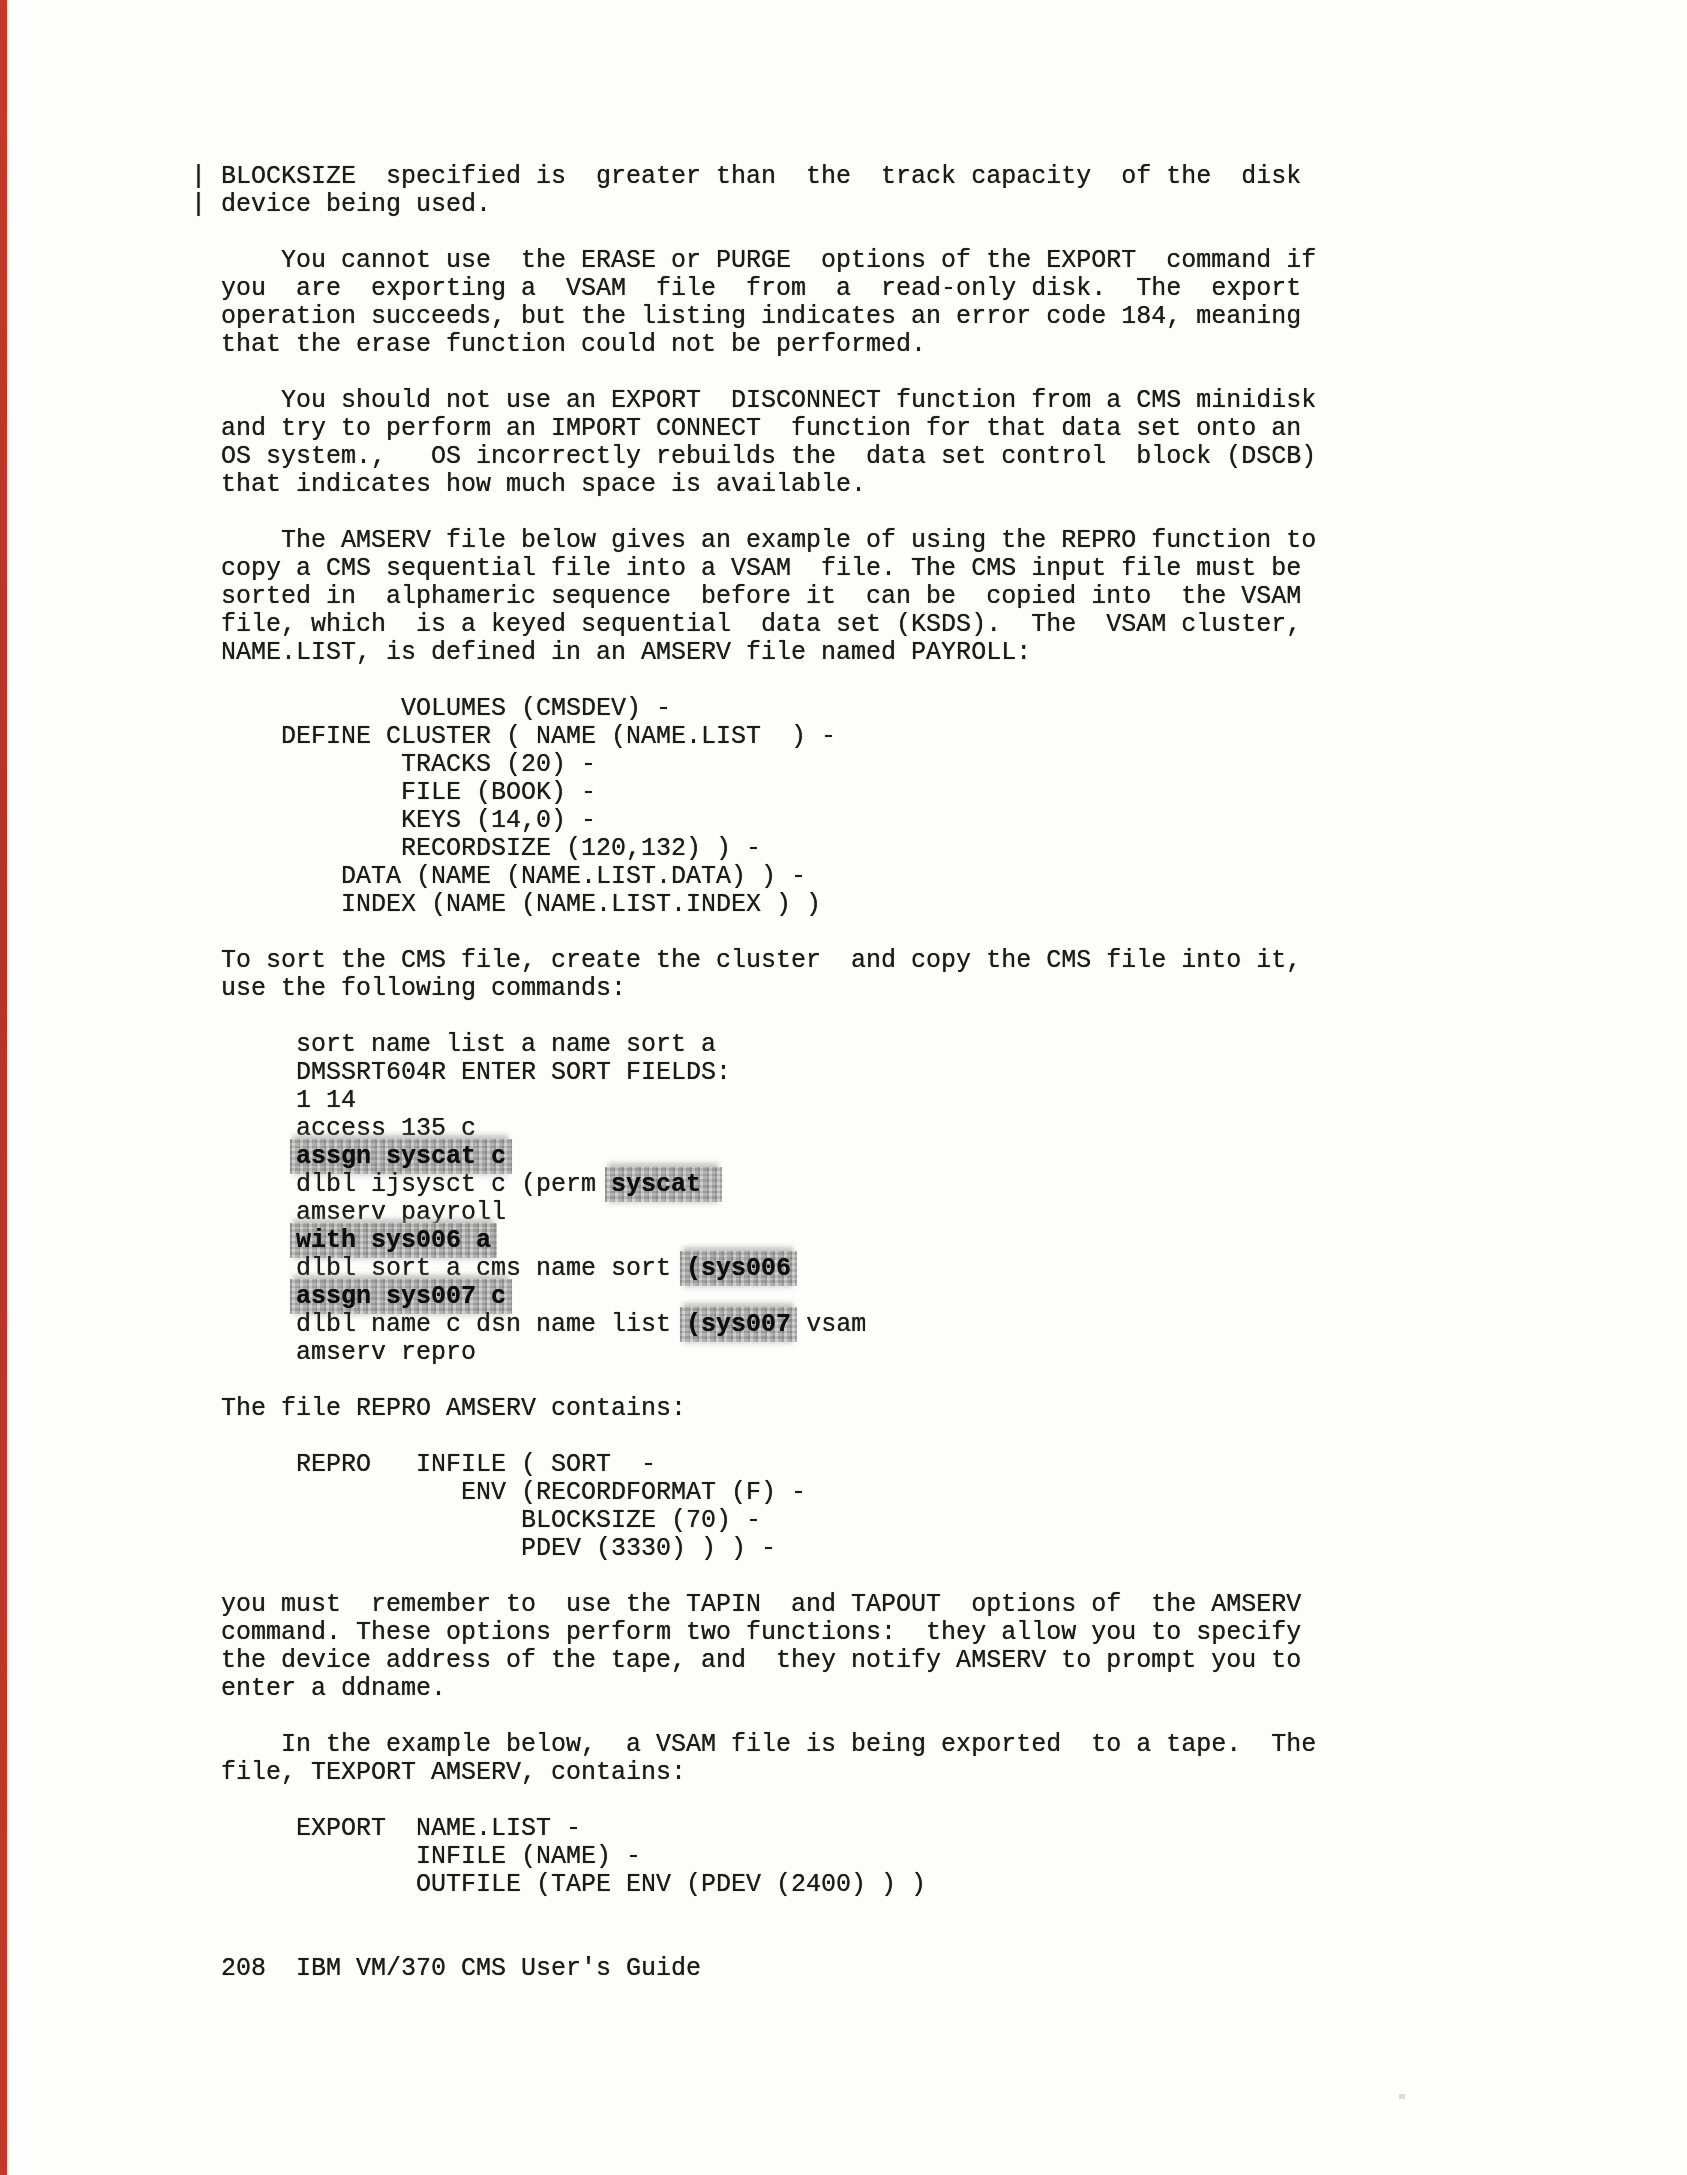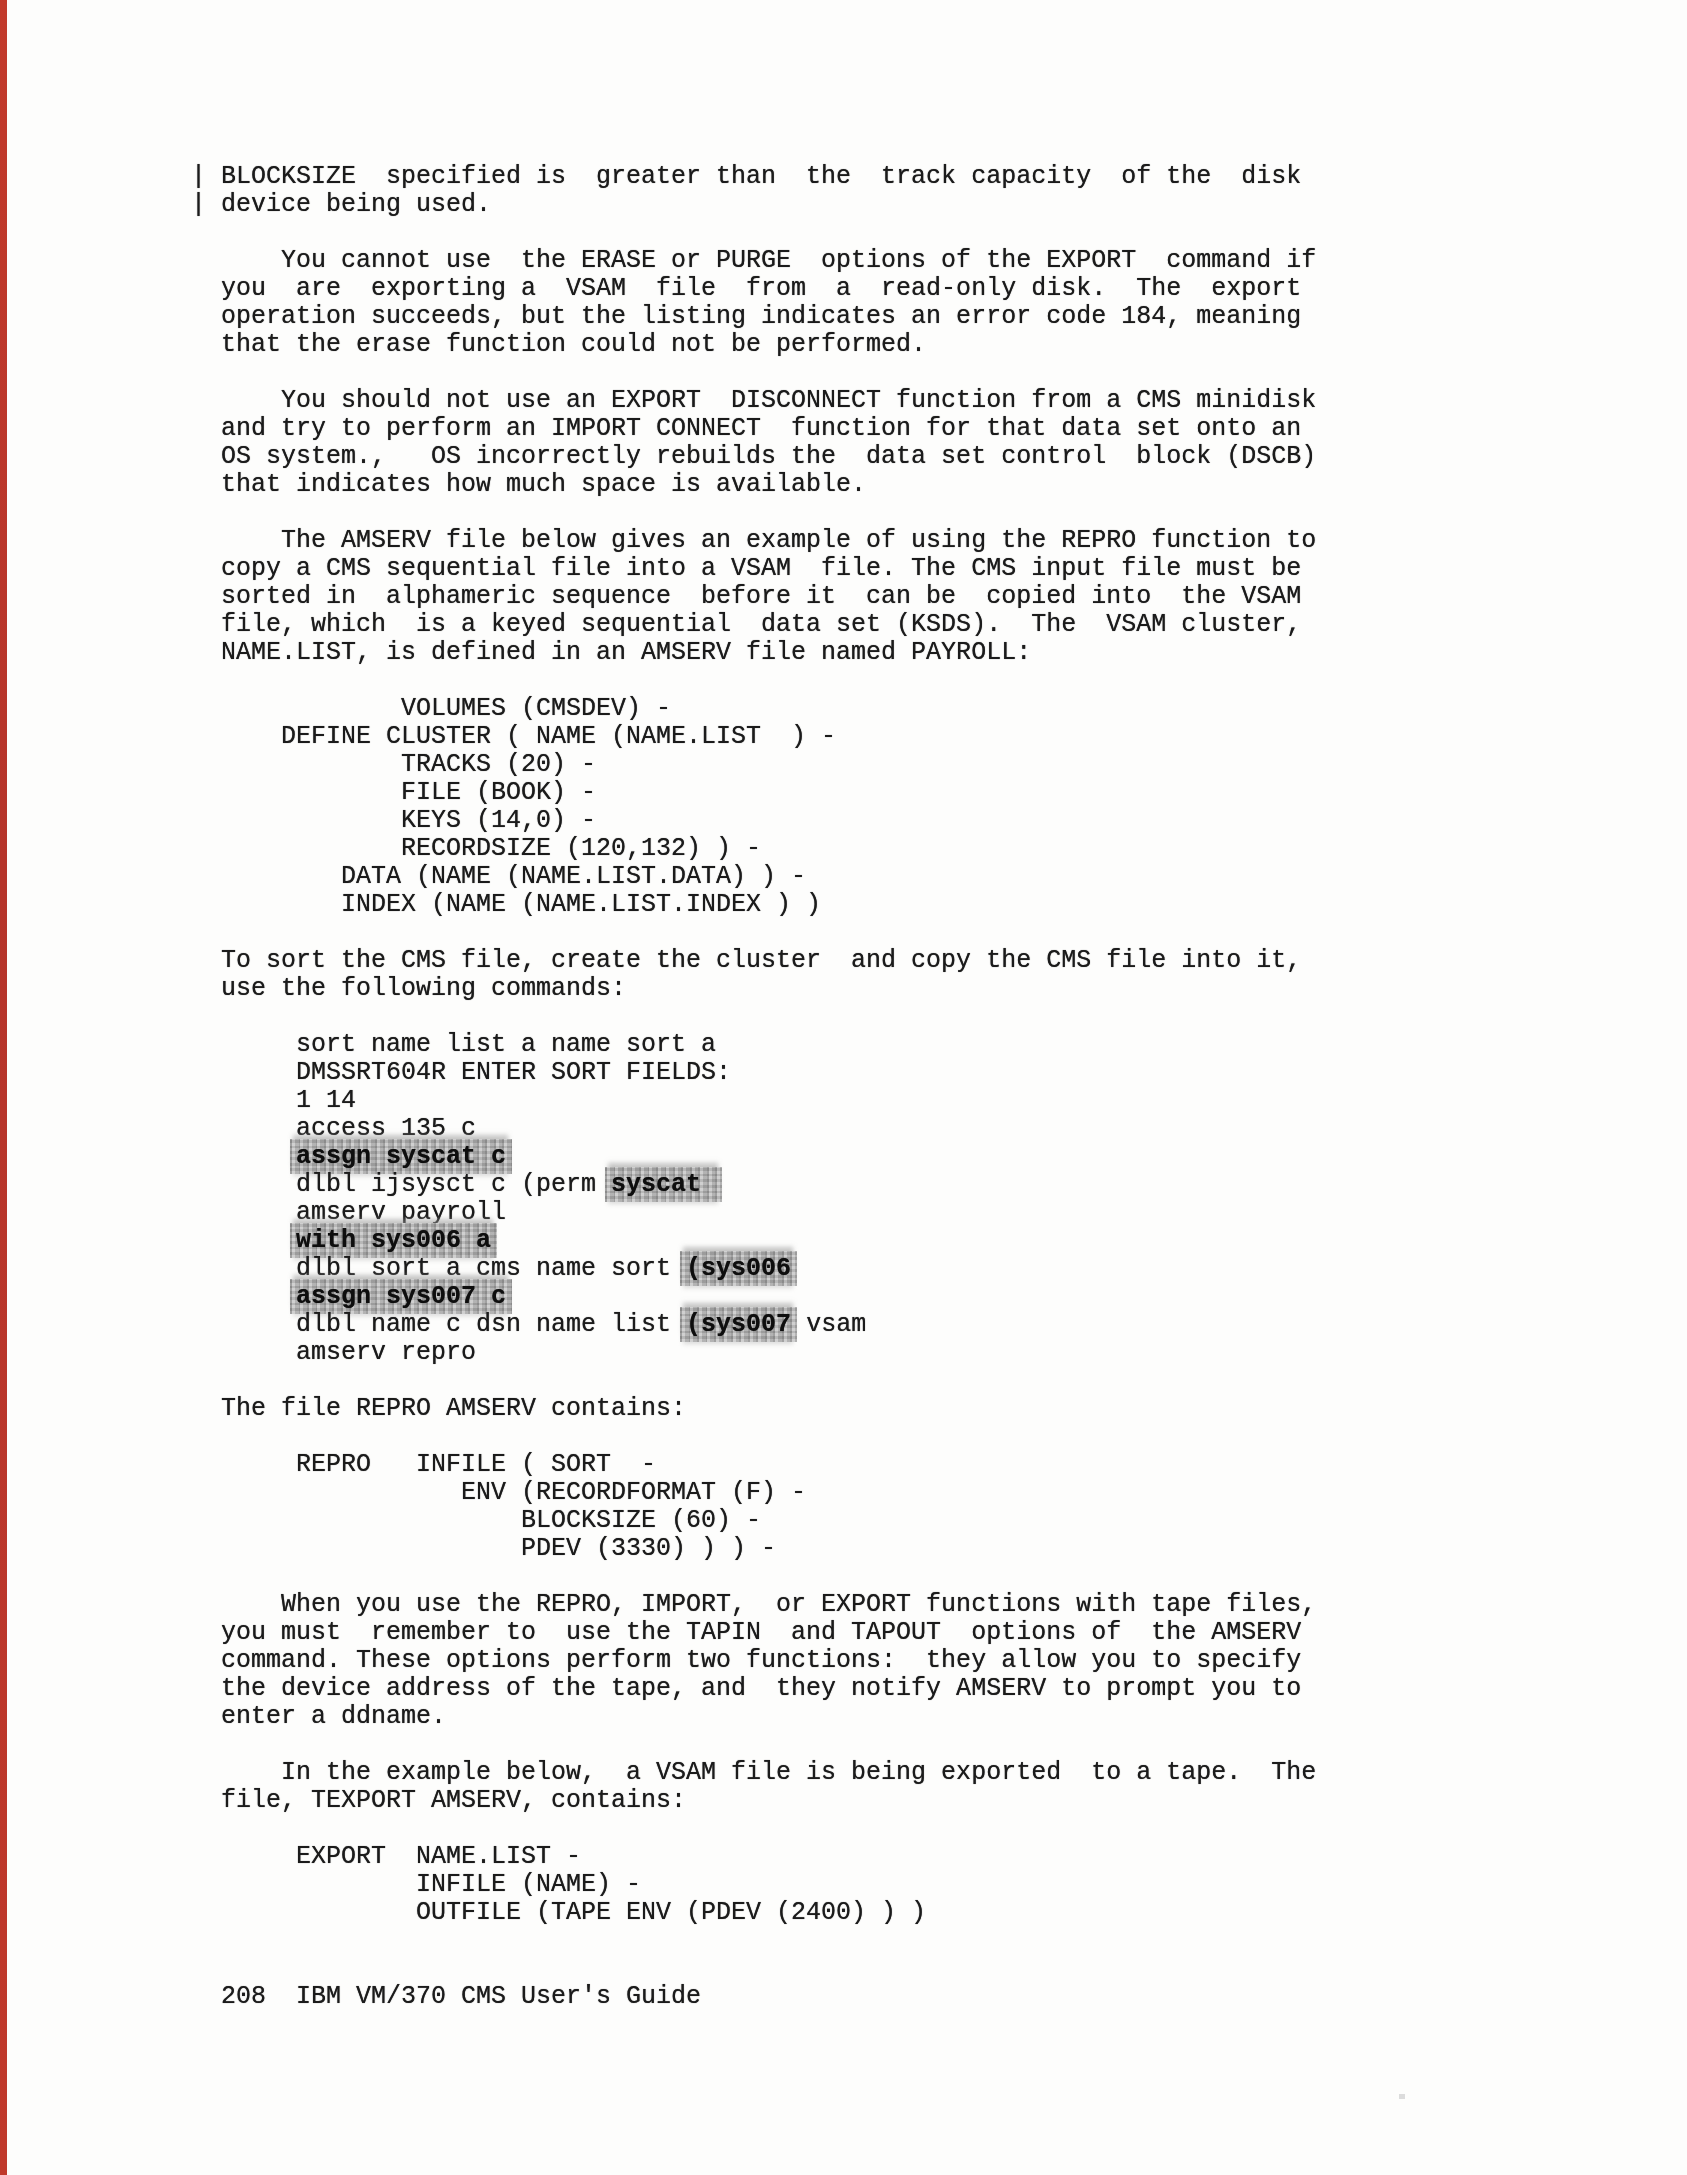--- a/index.html
+++ b/index.html
@@ -83,24 +83,23 @@
     <div class="line"><span>       </span><span class="hl">with sys006 a</span></div>
     <div class="line"><span>       dlbl sort a cms name sort </span><span class="hl">(sys006</span></div>
     <div class="line"><span>       </span><span class="hl">assgn sys007 c</span></div>
     <div class="line"><span>       dlbl name c dsn name list </span><span class="hl">(sys007</span><span> vsam</span></div>
     <div class="line"><span>       amserv repro</span></div>
     <div class="line">&nbsp;</div>
     <div class="line"><span>  The file REPRO AMSERV contains:</span></div>
     <div class="line">&nbsp;</div>
     <div class="line"><span>       REPRO   INFILE ( SORT  -</span></div>
     <div class="line"><span>                  ENV (RECORDFORMAT (F) -</span></div>
-    <div class="line"><span>                      BLOCKSIZE (60) -</span></div>
+    <div class="line"><span>                      BLOCKSIZE (70) -</span></div>
     <div class="line"><span>                      PDEV (3330) ) ) -</span></div>
     <div class="line">&nbsp;</div>
-    <div class="line"><span>      When you use the REPRO, IMPORT,  or EXPORT functions with tape files,</span></div>
     <div class="line"><span>  you must  remember to  use the TAPIN  and TAPOUT  options of  the AMSERV</span></div>
     <div class="line"><span>  command. These options perform two functions:  they allow you to specify</span></div>
     <div class="line"><span>  the device address of the tape, and  they notify AMSERV to prompt you to</span></div>
     <div class="line"><span>  enter a ddname.</span></div>
     <div class="line">&nbsp;</div>
     <div class="line"><span>      In the example below,  a VSAM file is being exported  to a tape.  The</span></div>
     <div class="line"><span>  file, TEXPORT AMSERV, contains:</span></div>
     <div class="line">&nbsp;</div>
     <div class="line"><span>       EXPORT  NAME.LIST -</span></div>
     <div class="line"><span>               INFILE (NAME) -</span></div>

